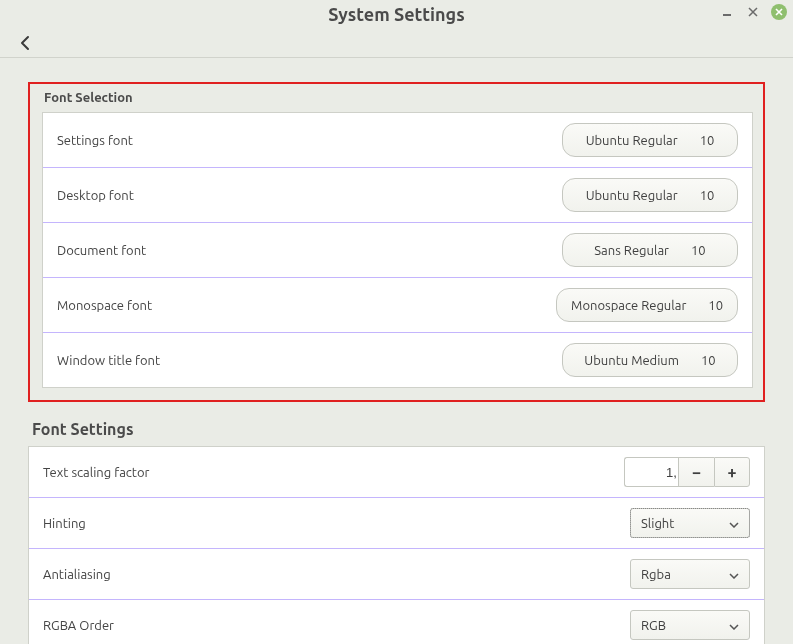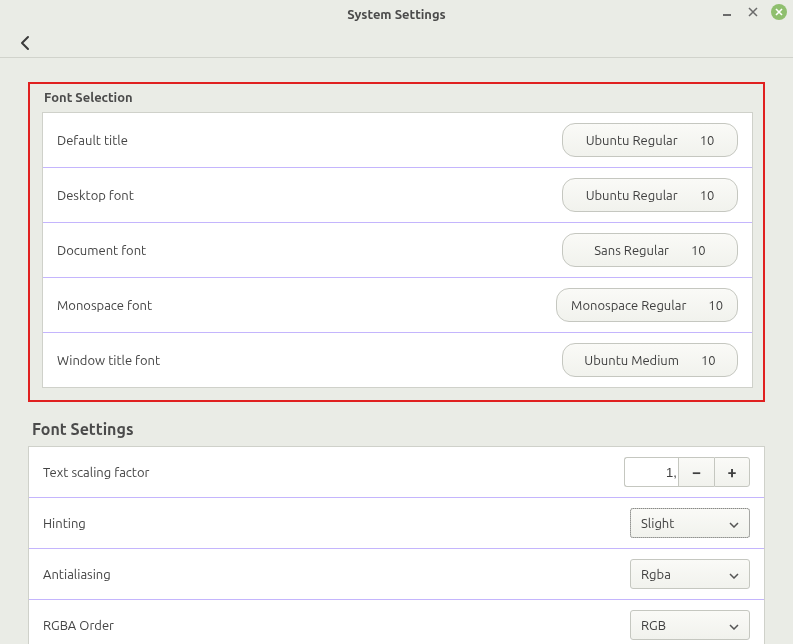--- a/index.html
+++ b/index.html
@@ -20,21 +20,21 @@
     display: flex;
     align-items: center;
     position: relative;
   }
   .title {
     position: absolute;
     left: 0; right: 0;
     text-align: center;
     font-weight: 600;
     color: #4a4a4a;
-    font-size: 13px;
+    font-size: 18px;
   }
   .win-controls {
     position: absolute;
     right: 6px;
     top: 4px;
     display: flex;
     gap: 10px;
     align-items: center;
   }
   .win-btn {
@@ -207,21 +207,21 @@
   </span>
 </div>
 
 <div class="content">
 
   <div class="panel-wrap">
     <div class="section-title">Font Selection</div>
     <div class="panel">
 
       <div class="row">
-        <span class="row-label">Default title</span>
+        <span class="row-label">Settings font</span>
         <span class="font-btn">
           <span>Ubuntu Regular</span>
           <span class="size">10</span>
         </span>
       </div>
 
       <div class="row">
         <span class="row-label">Desktop font</span>
         <span class="font-btn">
           <span>Ubuntu Regular</span>

